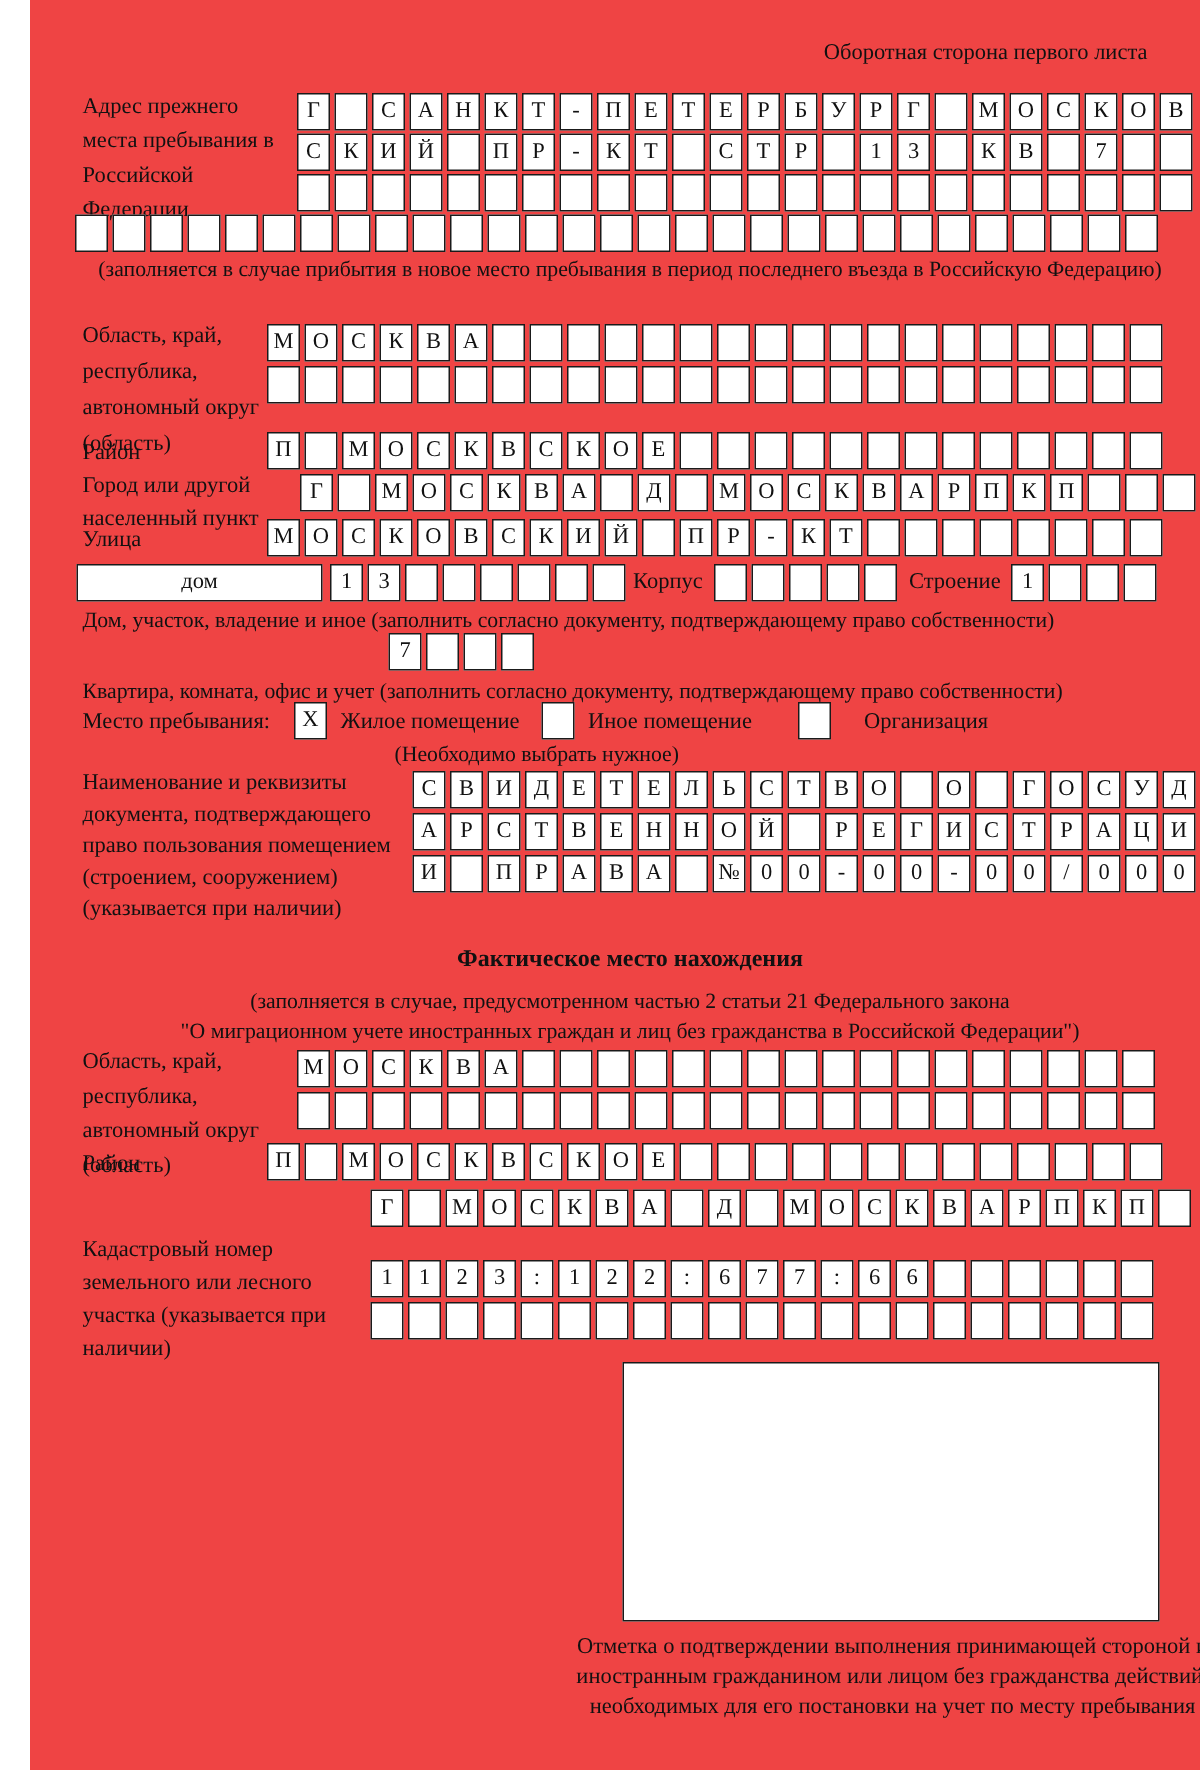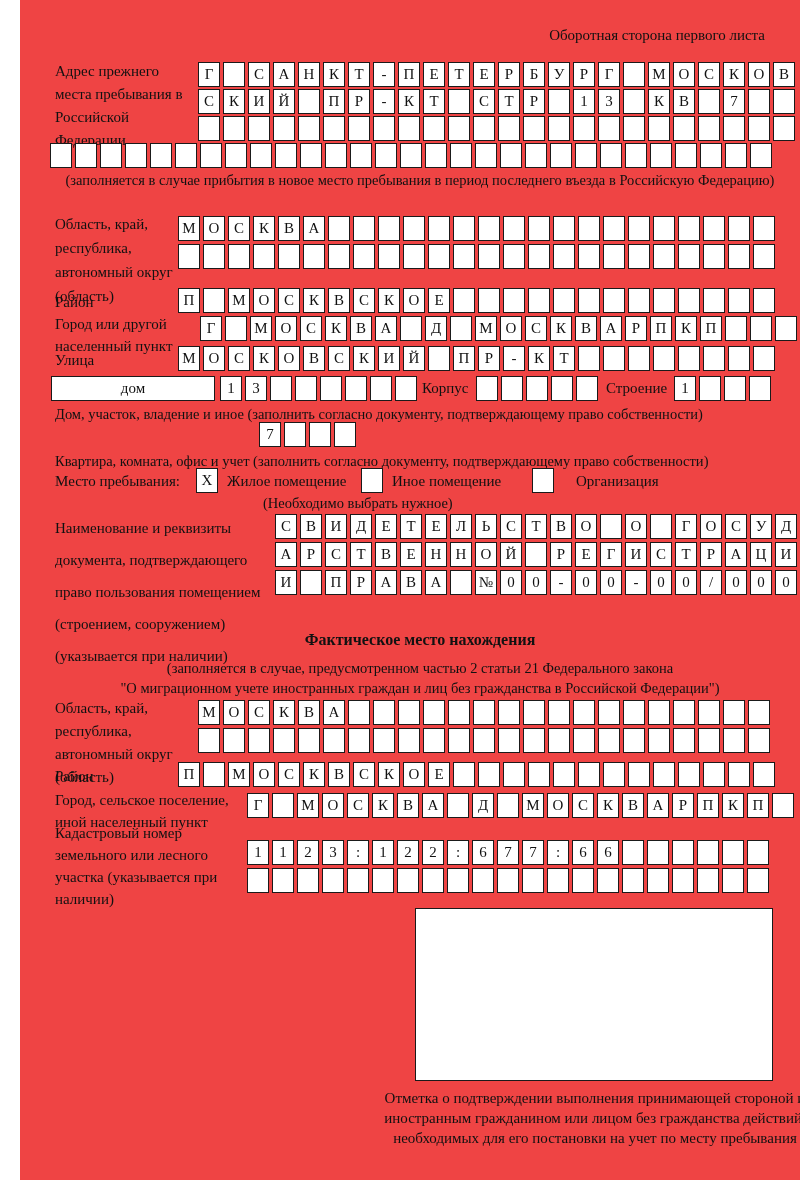--- a/index.html
+++ b/index.html
@@ -315,21 +315,21 @@
 
   <div class="abs lbl" style="left:35px;top:470px;">Место пребывания:</div>
   <div class="abs checkbox" style="left:176px;top:468px;">X</div>
   <div class="abs lbl" style="left:207px;top:470px;">Жилое помещение</div>
   <div class="abs checkbox" style="left:341px;top:468px;"></div>
   <div class="abs lbl" style="left:372px;top:470px;">Иное помещение</div>
   <div class="abs checkbox" style="left:512px;top:468px;"></div>
   <div class="abs lbl" style="left:556px;top:470px;">Организация</div>
   <div class="abs note" style="left:243px;top:494px;">(Необходимо выбрать нужное)</div>
 
-  <div class="abs lbl" style="left:35px;top:512px;width:216px;line-height:32px;">Наименование и реквизиты документа, подтверждающего право пользования помещением (строением, сооружением) (указывается при наличии)</div>
+  <div class="abs lbl" style="left:35px;top:512px;width:216px;line-height:21px;">Наименование и реквизиты документа, подтверждающего право пользования помещением (строением, сооружением) (указывается при наличии)</div>
   <div class="abs cellrow" style="left:255px;top:514px;">
       <div class="cell">С</div>
       <div class="cell">В</div>
       <div class="cell">И</div>
       <div class="cell">Д</div>
       <div class="cell">Е</div>
       <div class="cell">Т</div>
       <div class="cell">Е</div>
       <div class="cell">Л</div>
       <div class="cell">Ь</div>
@@ -470,21 +470,20 @@
       <div class="cell"></div>
       <div class="cell"></div>
       <div class="cell"></div>
       <div class="cell"></div>
       <div class="cell"></div>
       <div class="cell"></div>
       <div class="cell"></div>
       <div class="cell"></div>
     </div>
 
-  <div class="abs lbl" style="left:35px;top:789px;width:200px;">Город, сельское поселение, иной населенный пункт</div>
   <div class="abs cellrow" style="left:227px;top:793px;">
       <div class="cell">Г</div>
       <div class="cell"></div>
       <div class="cell">М</div>
       <div class="cell">О</div>
       <div class="cell">С</div>
       <div class="cell">К</div>
       <div class="cell">В</div>
       <div class="cell">А</div>
       <div class="cell"></div>

